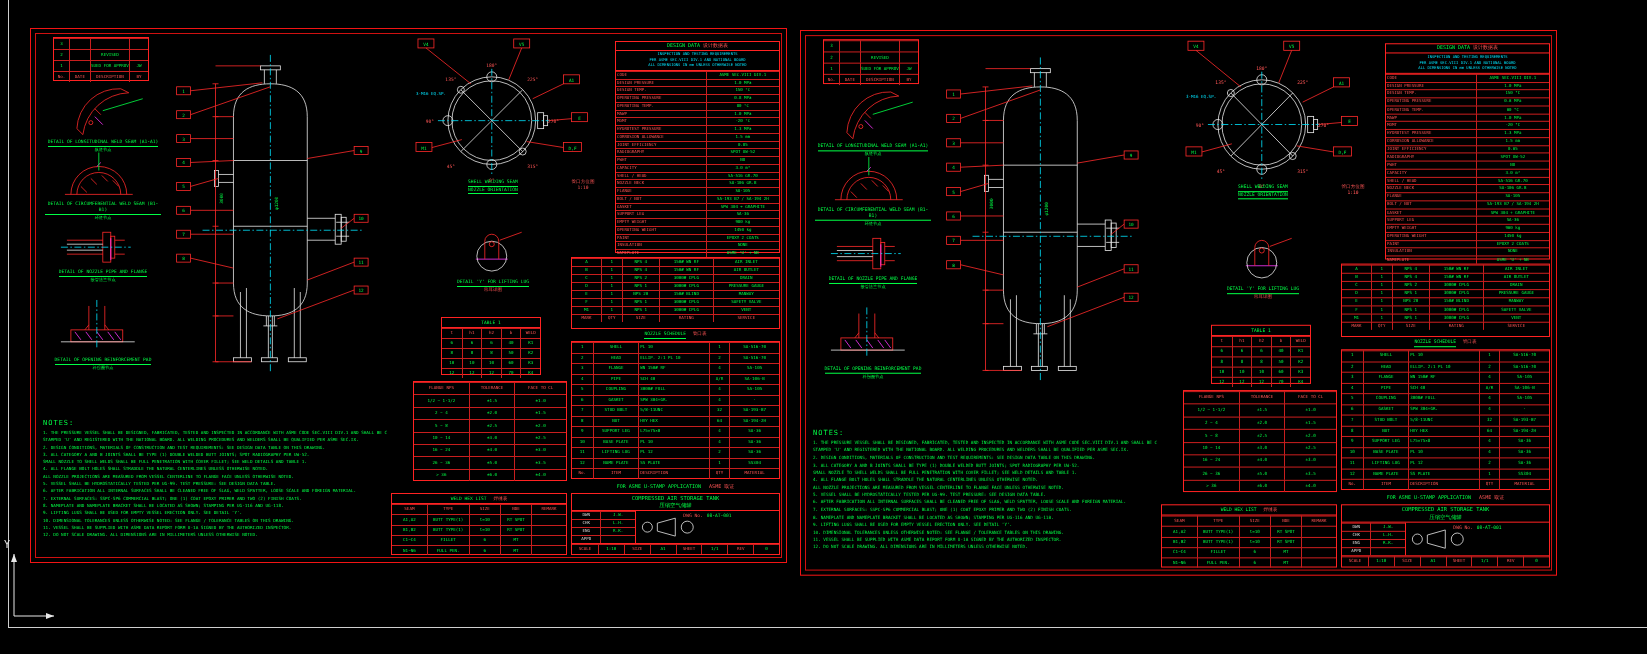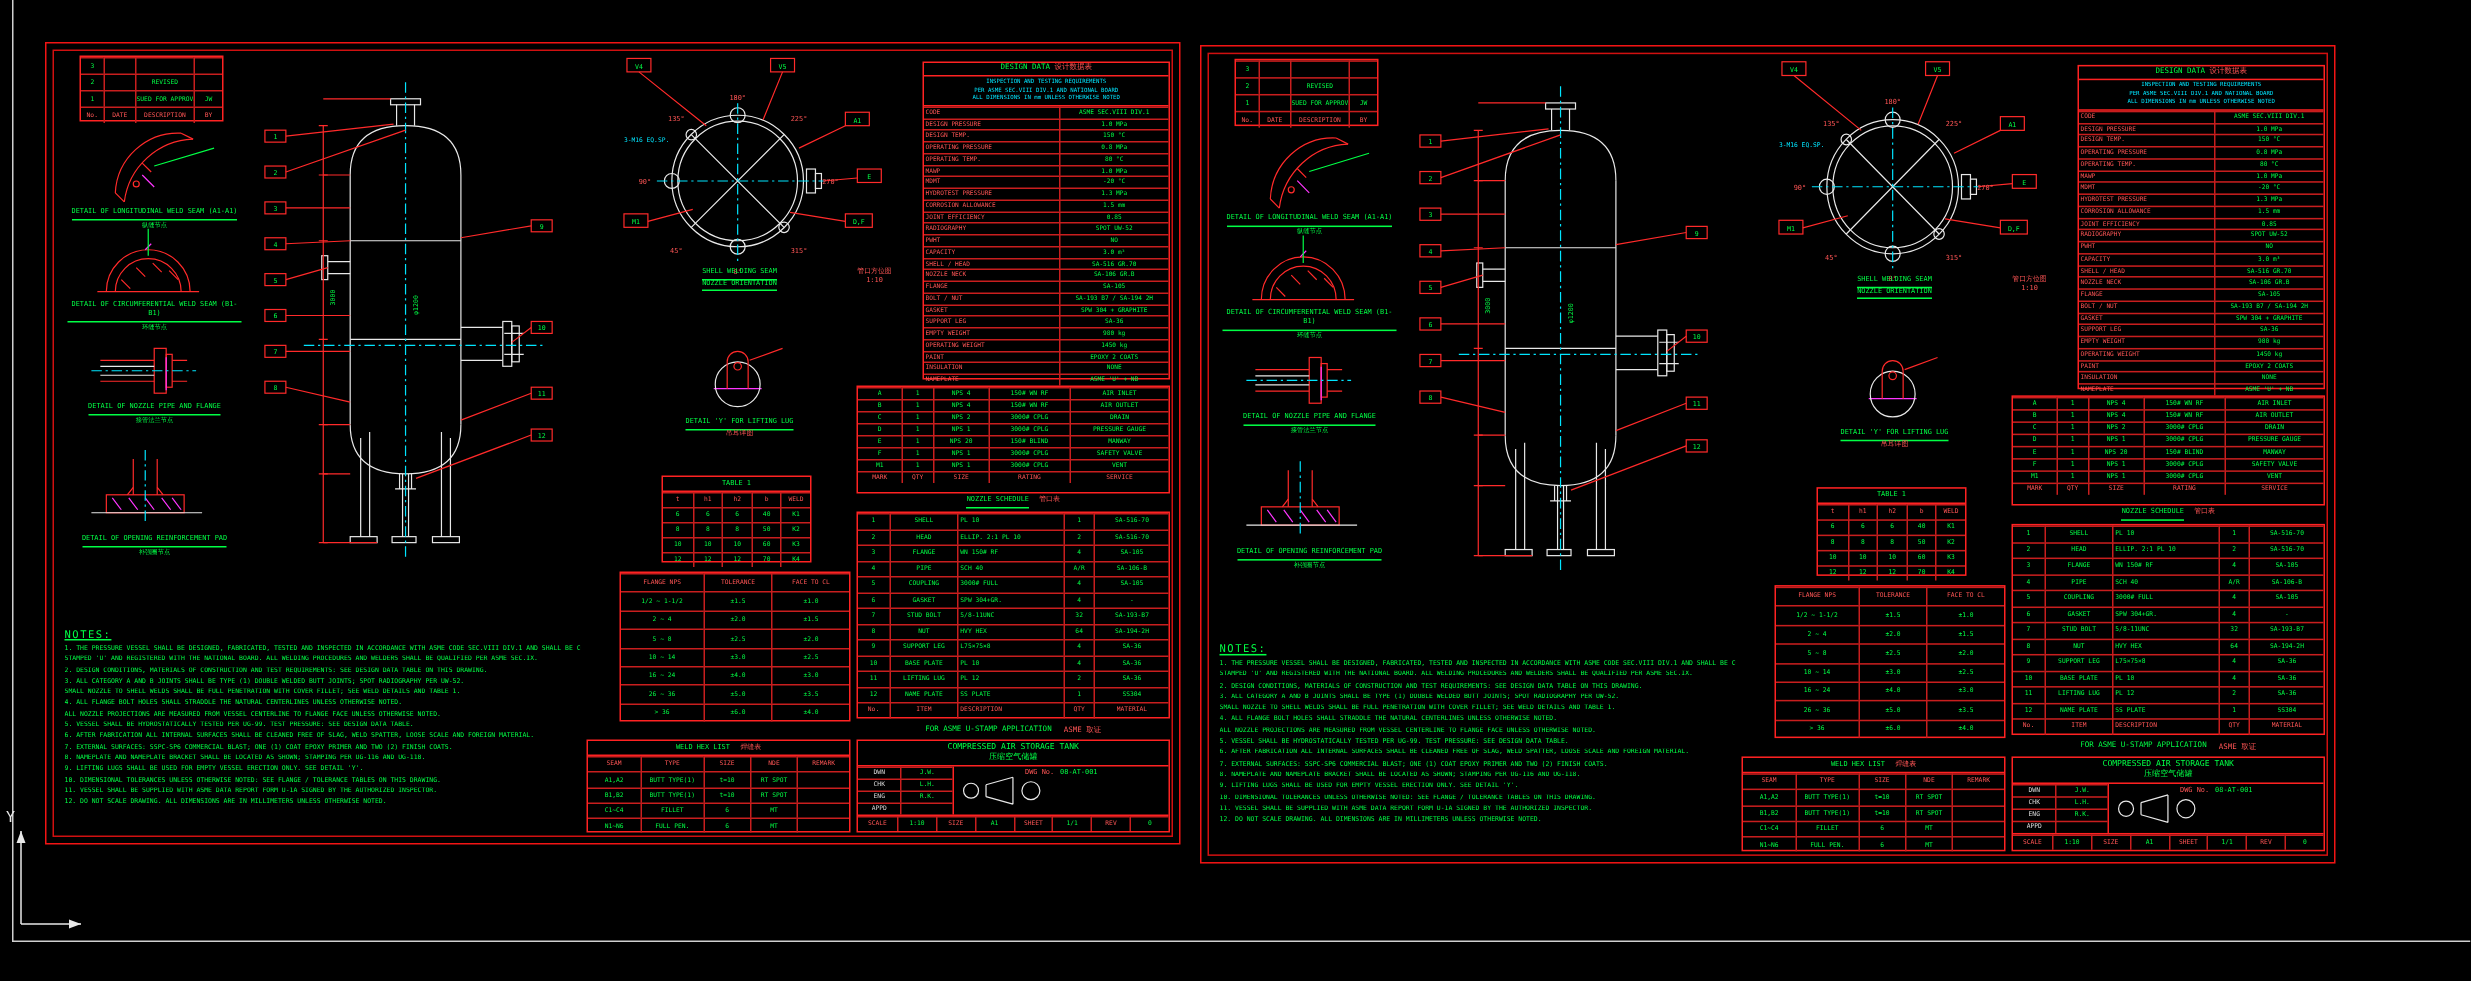--- a/index.html
+++ b/index.html
@@ -55,21 +55,21 @@
   .t-sign{position:relative;border:none;border-right:1px solid #ff2222;width:64px}
   .t-sign .trow{height:8px;grid-template-columns:45% 55%}
   .t-sign .tcell:first-child{color:#ddd}
   .tb-dwg{flex:1;display:flex;gap:4px;align-items:flex-start;justify-content:center;
     font-size:4.6px;padding-top:2px}
   .t-fields{position:relative;border:none;height:10px}
   .t-fields .trow{height:10px;grid-template-columns:repeat(8,1fr)}
   .t-fields .tcell:nth-child(odd){color:#ff5555}
   
   .notes{color:#00ff45}
-  .ntitle{font-size:7px;margin-bottom:3px;text-decoration:underline;letter-spacing:1px}
+  .ntitle{font-size:7px;margin-bottom:3px;letter-spacing:1px}
   .notes .lline{height:7.3px;font-size:4.3px;white-space:nowrap;overflow:hidden}
 </style>
 </head>
 <body>
 
 <div class="canvas">
   <div class="sheet" style="left:30px;top:28px">
   <div class="inner"></div>
 
   <svg class="art" viewBox="0 0 757 535" preserveAspectRatio="none">

